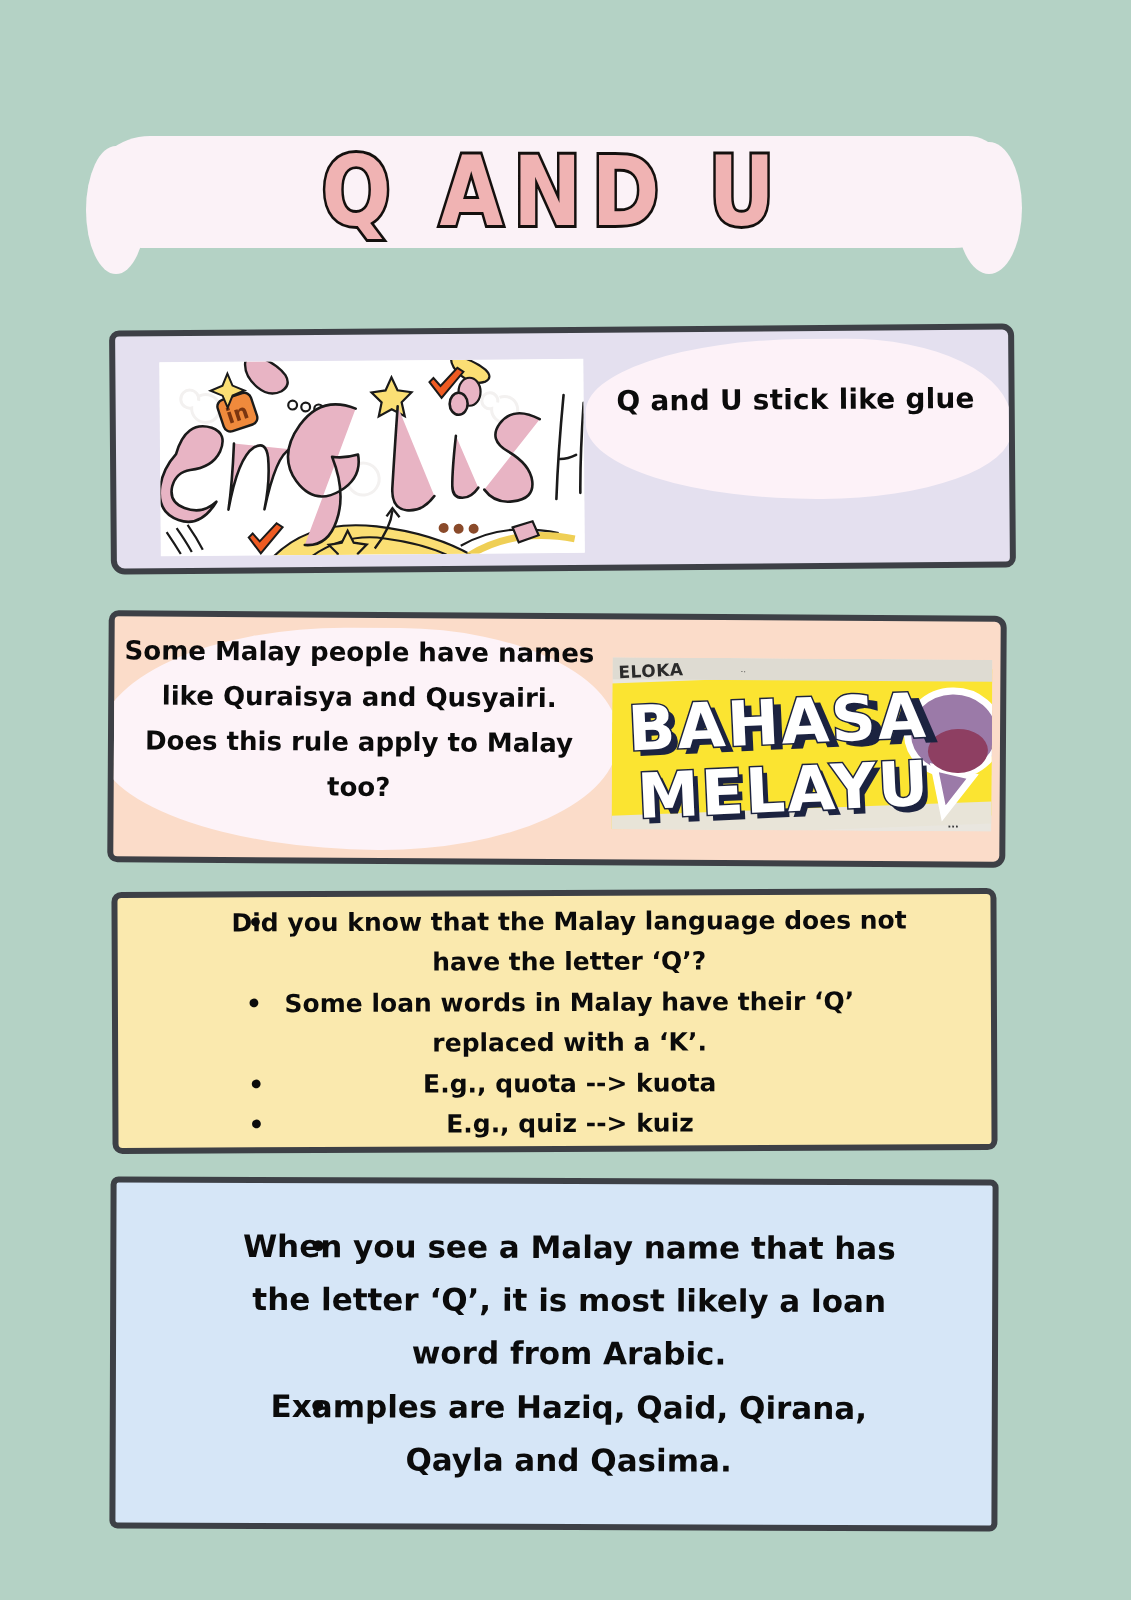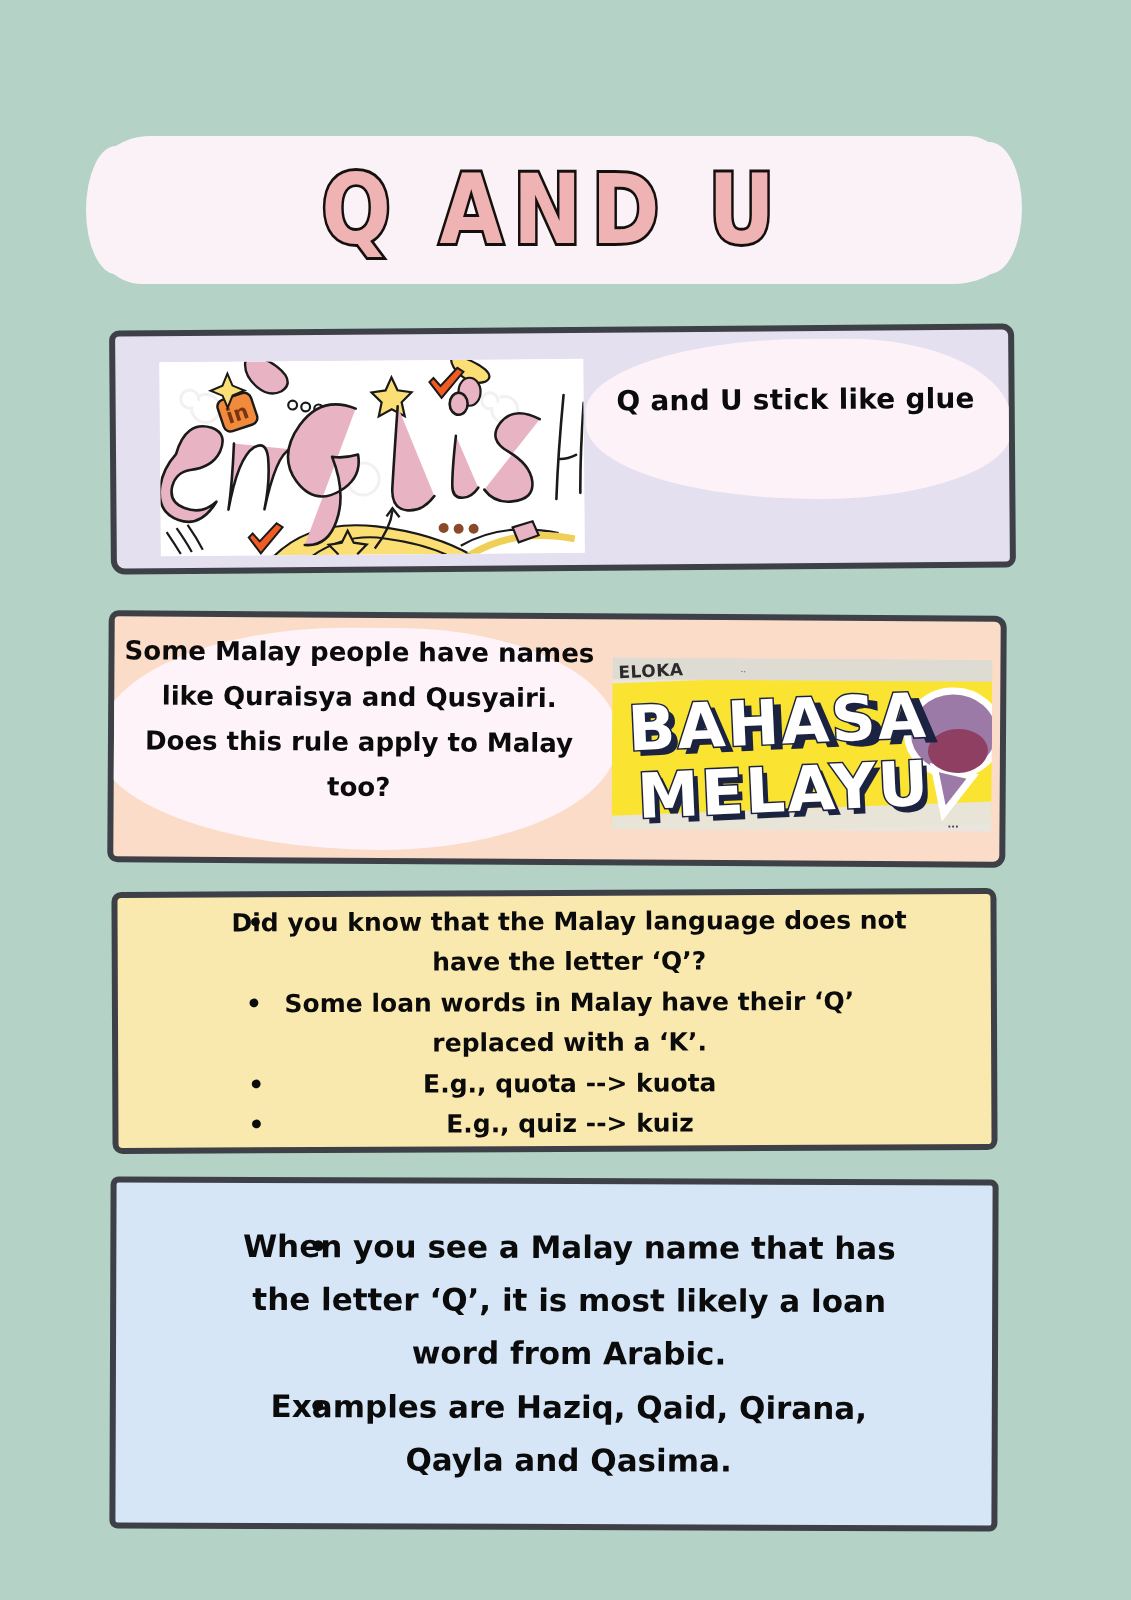--- a/index.html
+++ b/index.html
@@ -21,21 +21,21 @@
     width: 1131px;
     height: 1600px;
   }
 
   
   .title-banner {
     position: absolute;
     left: 92px;
     top: 136px;
     width: 922px;
-    height: 148px;
+    height: 112px;
     background: #fbf2f7;
     border-radius: 58px 46px 60px 50px / 52px 58px 48px 56px;
     display: flex;
     align-items: center;
     justify-content: center;
   }
   .title-banner::before {
     content: "";
     position: absolute;
     left: -6px;

